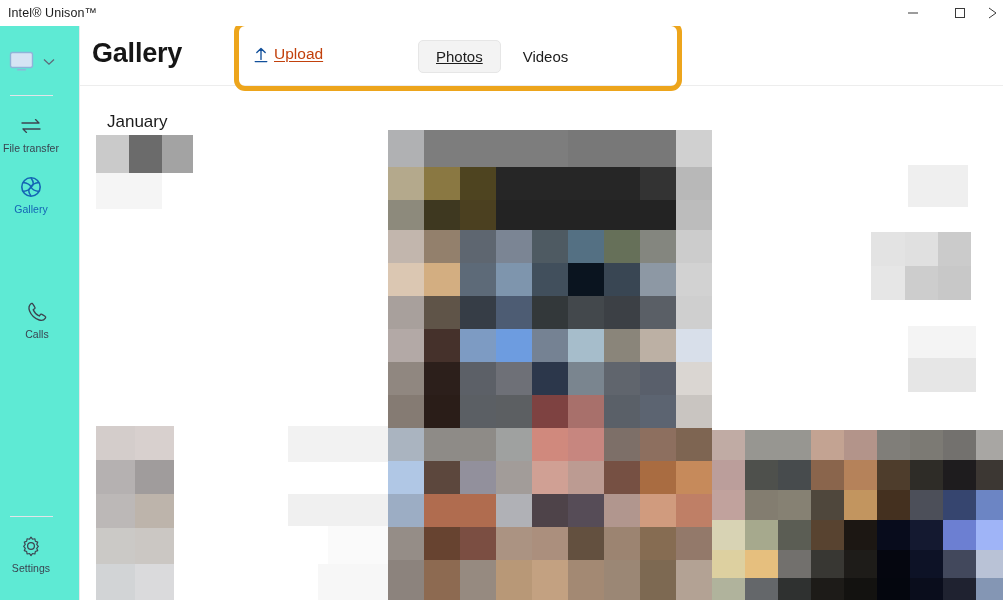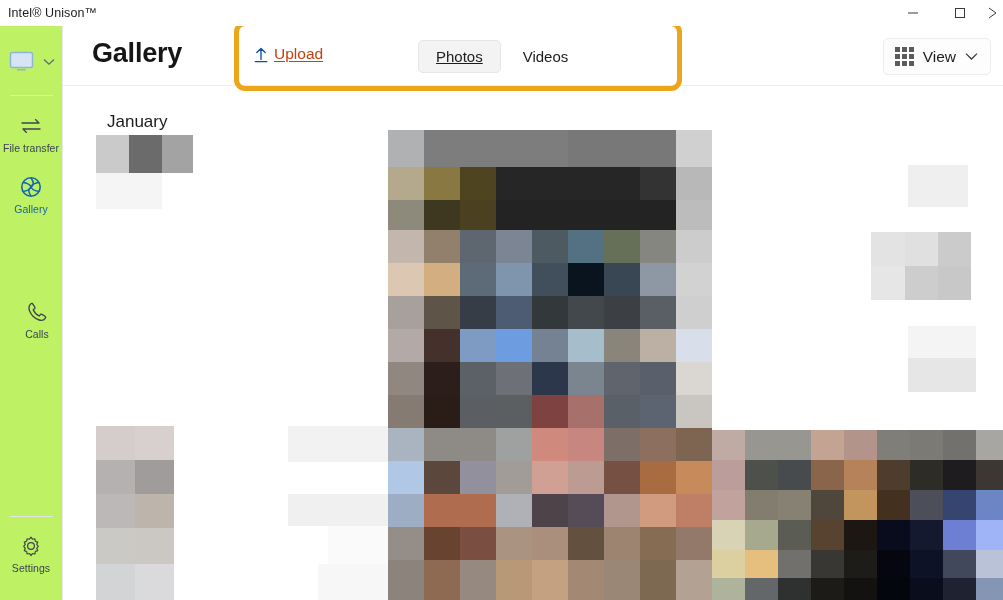--- a/index.html
+++ b/index.html
@@ -24,22 +24,22 @@
   }
   #win-controls{ position:absolute; right:0; top:0; height:26px; display:flex; }
   .wbtn{
     width:47px; height:26px; display:flex; align-items:center; justify-content:center;
     color:#3a3a3a;
   }
   .wbtn svg{ display:block; }
 
   
   #sidebar{
-    position:absolute; left:0; top:26px; width:63px; height:574px;
-    background:#bef264;
+    position:absolute; left:0; top:26px; width:80px; height:574px;
+    background:#5eead4;
     border-right:1px solid #e7e8ea;
     z-index:30;
   }
   #device-sel{
     position:absolute; left:0; top:12px; width:62px; height:48px;
     display:flex; align-items:center; justify-content:center; gap:5px;
   }
   #device-sel .mon{ display:block; }
   #device-sel .chev{ display:block; color:#5e6a78; }
 
@@ -231,37 +231,20 @@
 
   <div id="tabs">
     <div class="tab selected">
       <span>Photos</span>
     </div>
     <div class="tab">
       <span>Videos</span>
     </div>
   </div>
 
-  <div id="view-btn">
-    <span class="grid-ico">
-      <i></i>
-        <i></i>
-        <i></i>
-        <i></i>
-        <i></i>
-        <i></i>
-        <i></i>
-        <i></i>
-        <i></i>
-    </span>
-    <span class="vlabel">View</span>
-    <svg width="13" height="9" viewBox="0 0 13 9">
-      <path d="M1 1.6 L6.5 7 L12 1.6" fill="none" stroke="#3a3a3a" stroke-width="1.25"></path>
-    </svg>
-  </div>
 </div>
 
 <div id="highlight"></div>
 
 <div id="content">
 
   <div id="month-label">January</div>
 
   <div class="photo-wrap" style="left:33px; top:49px; width:97px; height:74px;">
     <div class="px" style="left:0;  top:0;  width:33px; height:38px; background:#cacaca;"></div>

